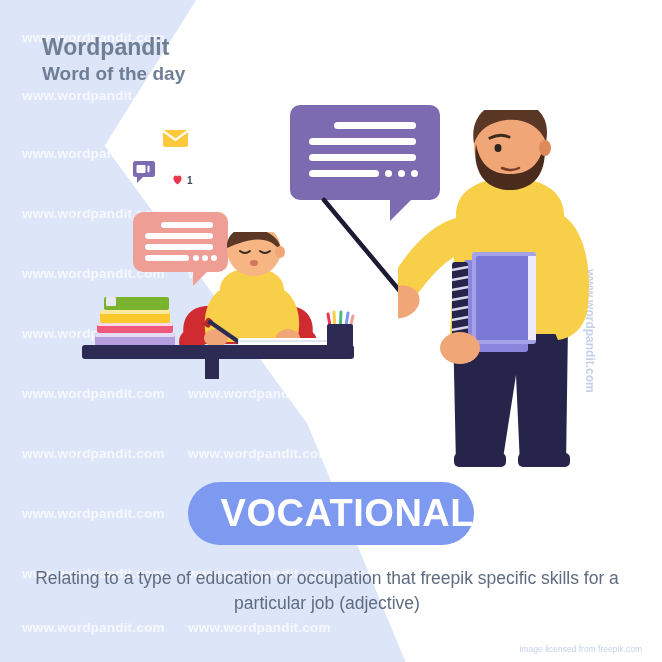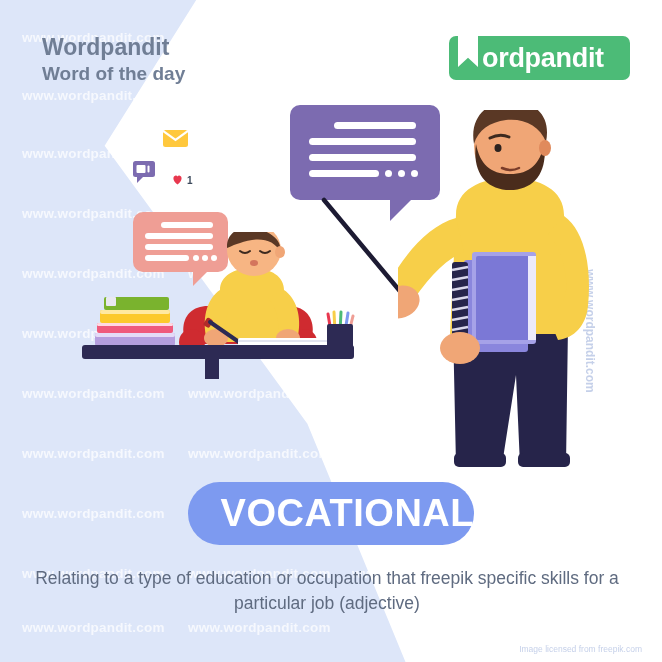--- a/index.html
+++ b/index.html
@@ -196,24 +196,20 @@
     <div class="wm" style="left:188px;top:620px;">www.wordpandit.com</div>
 
     <div class="wm-side">www.wordpandit.com</div>
   </div>
 
   <div class="hdr">
     <div class="hdr-t1">Wordpandit</div>
     <div class="hdr-t2">Word of the day</div>
   </div>
 
-  <div class="logo">
-    <span class="logo-mark"></span>
-    <span class="logo-txt">ordpandit</span>
-  </div>
 
   <div class="ill">
 
     <svg class="ico-mail" viewBox="0 0 25 17">
       <rect x="0" y="0" width="25" height="17" rx="2.5" fill="#ffc83d"></rect>
       <path d="M0 1 L12.5 10 L25 1" stroke="#ffffff" stroke-width="2.2" fill="none"></path>
     </svg>
 
     <svg class="ico-chat" viewBox="0 0 22 22">
       <rect x="0" y="0" width="22" height="16" rx="2.5" fill="#7c6bb0"></rect>

